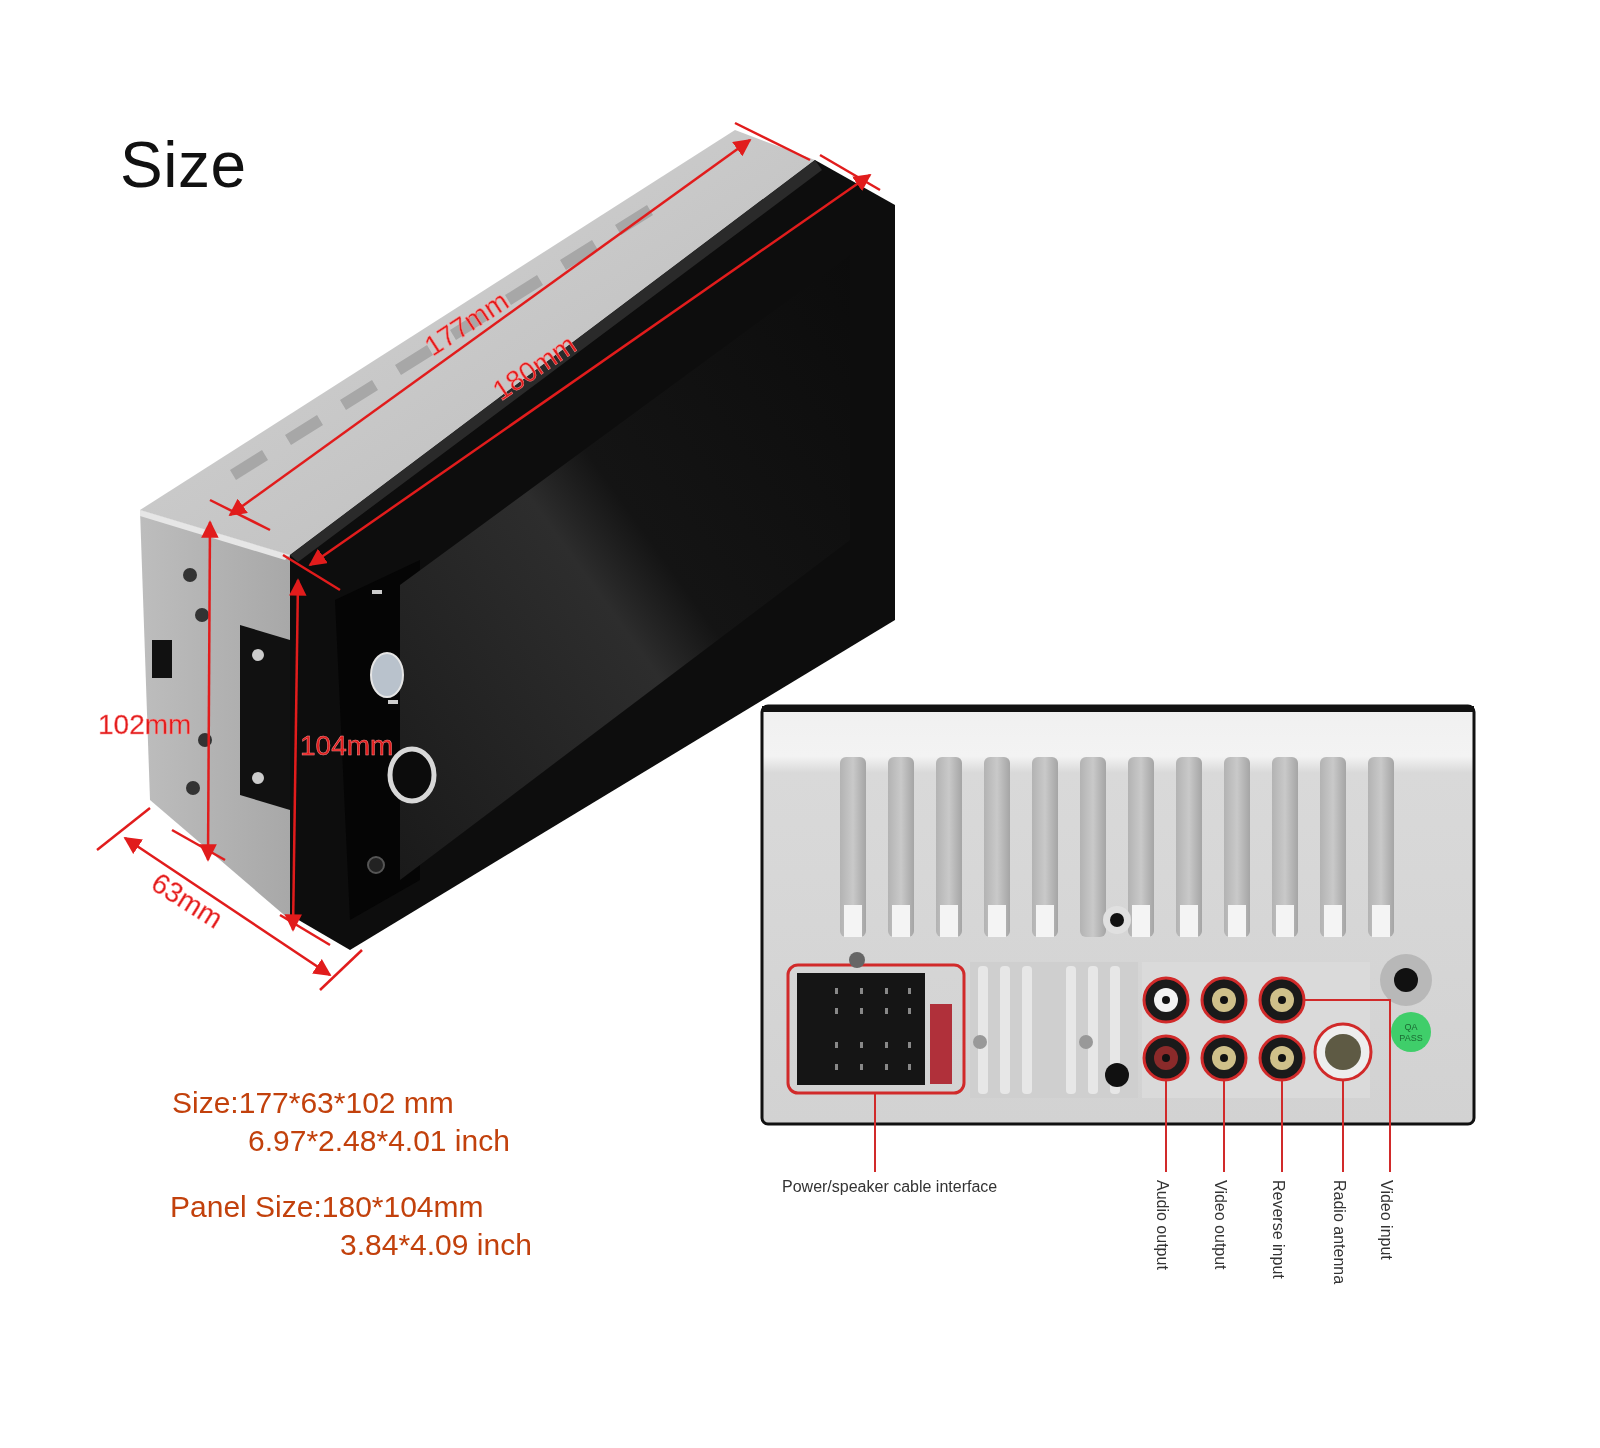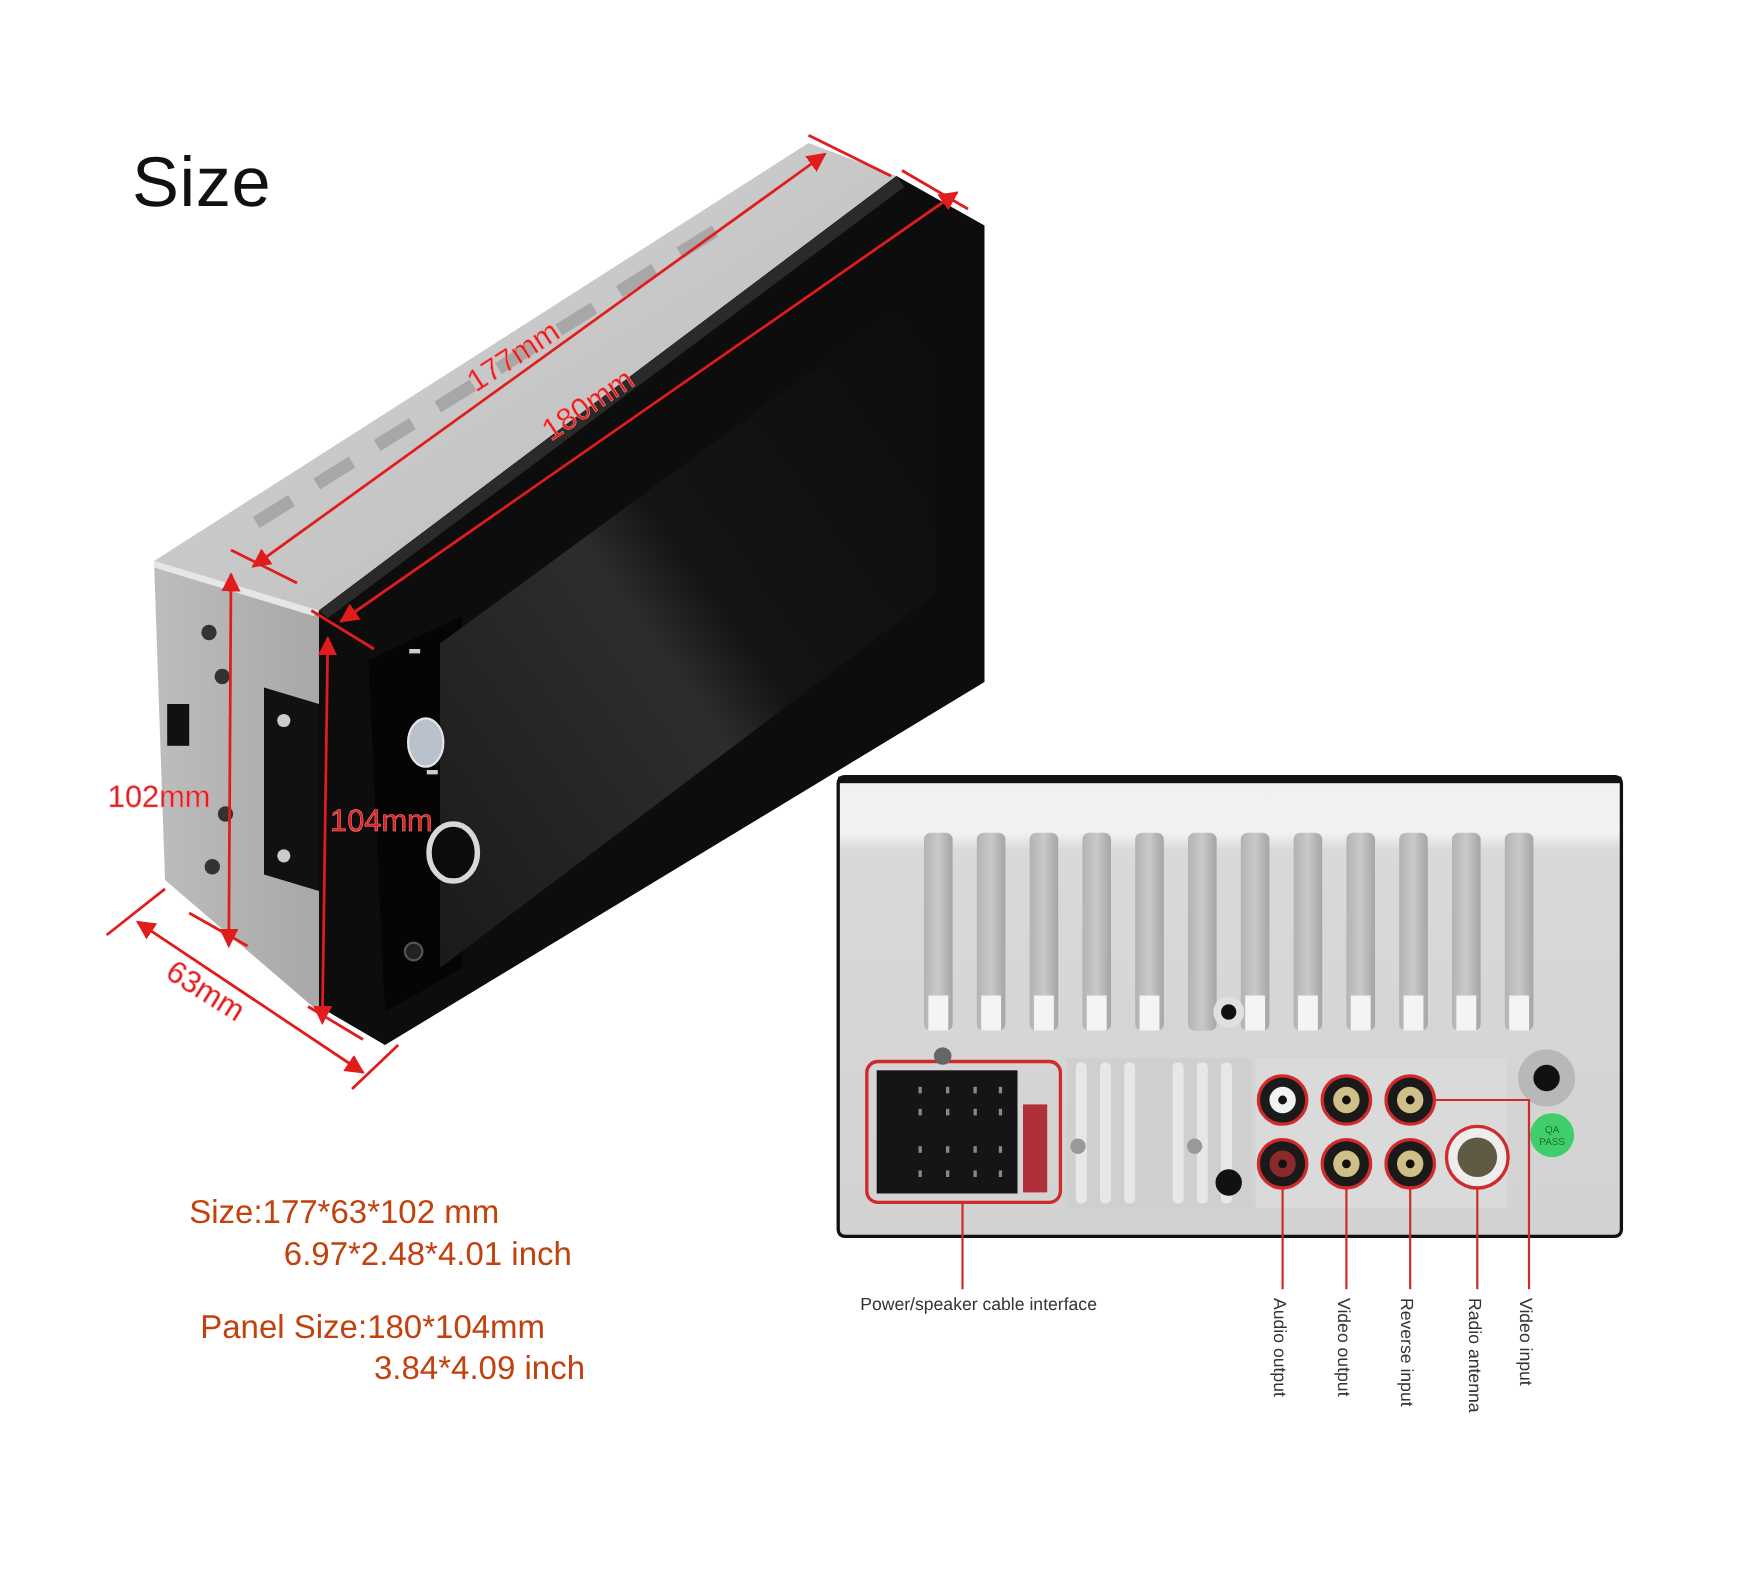--- a/index.html
+++ b/index.html
@@ -111,22 +111,22 @@
   </g>
 </svg>
 
 <div class="abs dim-label" style="left:420px;top:308px;transform:rotate(-33deg);">177mm</div>
 <div class="abs dim-label" style="left:488px;top:352px;transform:rotate(-34deg);">180mm</div>
 <div class="abs dim-label" style="left:98px;top:688px;margin-top:21px;">102mm</div>
 <div class="abs dim-label" style="left:300px;top:730px;">104mm</div>
 <div class="abs dim-label" style="left:148px;top:885px;transform:rotate(32deg);">63mm</div>
 
 <div class="abs spec" style="left:172px;top:1086px;">Size:177*63*102 mm</div>
-<div class="abs spec" style="left:248px;top:1124px;margin-left:10px;">6.97*2.48*4.01 inch</div>
-<div class="abs spec" style="left:170px;top:1190px;margin-left:12px;">Panel Size:180*104mm</div>
+<div class="abs spec" style="left:248px;top:1124px;">6.97*2.48*4.01 inch</div>
+<div class="abs spec" style="left:170px;top:1190px;">Panel Size:180*104mm</div>
 <div class="abs spec" style="left:340px;top:1228px;">3.84*4.09 inch</div>
 
 <svg width="1600" height="1448">
   <rect x="762" y="706" width="712" height="418" rx="6" fill="url(#rearg)" stroke="#111" stroke-width="3"></rect>
   <rect x="762" y="706" width="712" height="6" fill="#111"></rect>
 
   <g fill="url(#fing)">
     <rect x="840" y="757" width="26" height="180" rx="6"></rect>
     <rect x="888" y="757" width="26" height="180" rx="6"></rect>
     <rect x="936" y="757" width="26" height="180" rx="6"></rect>

